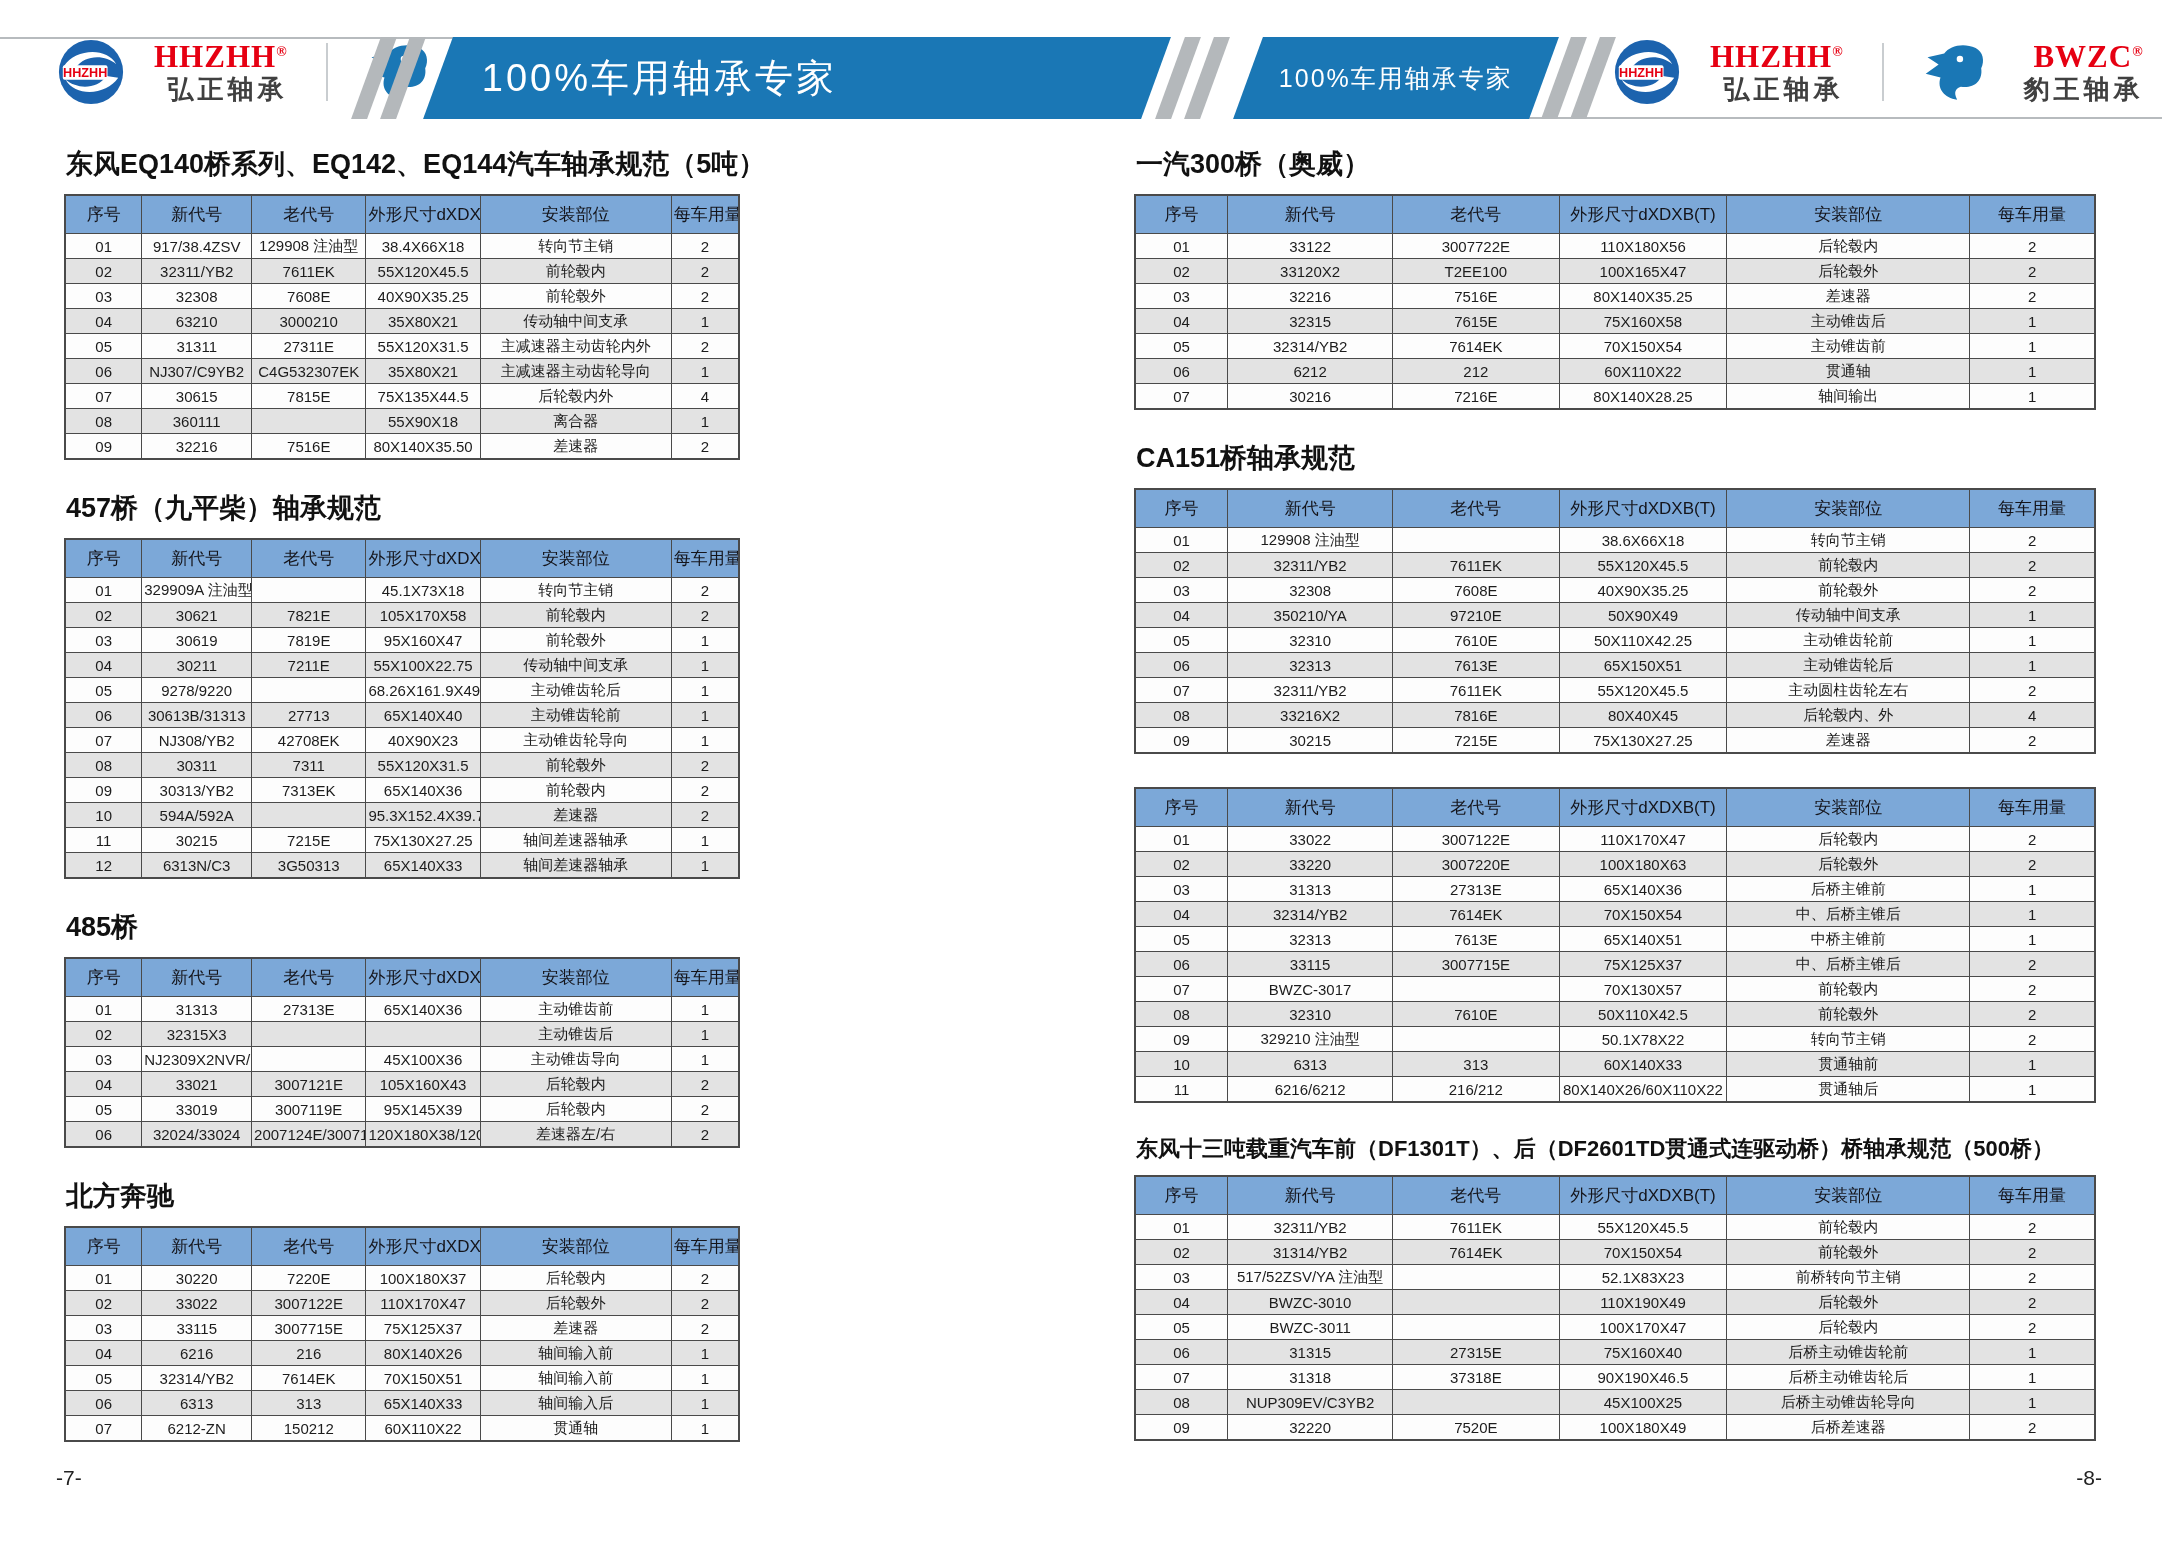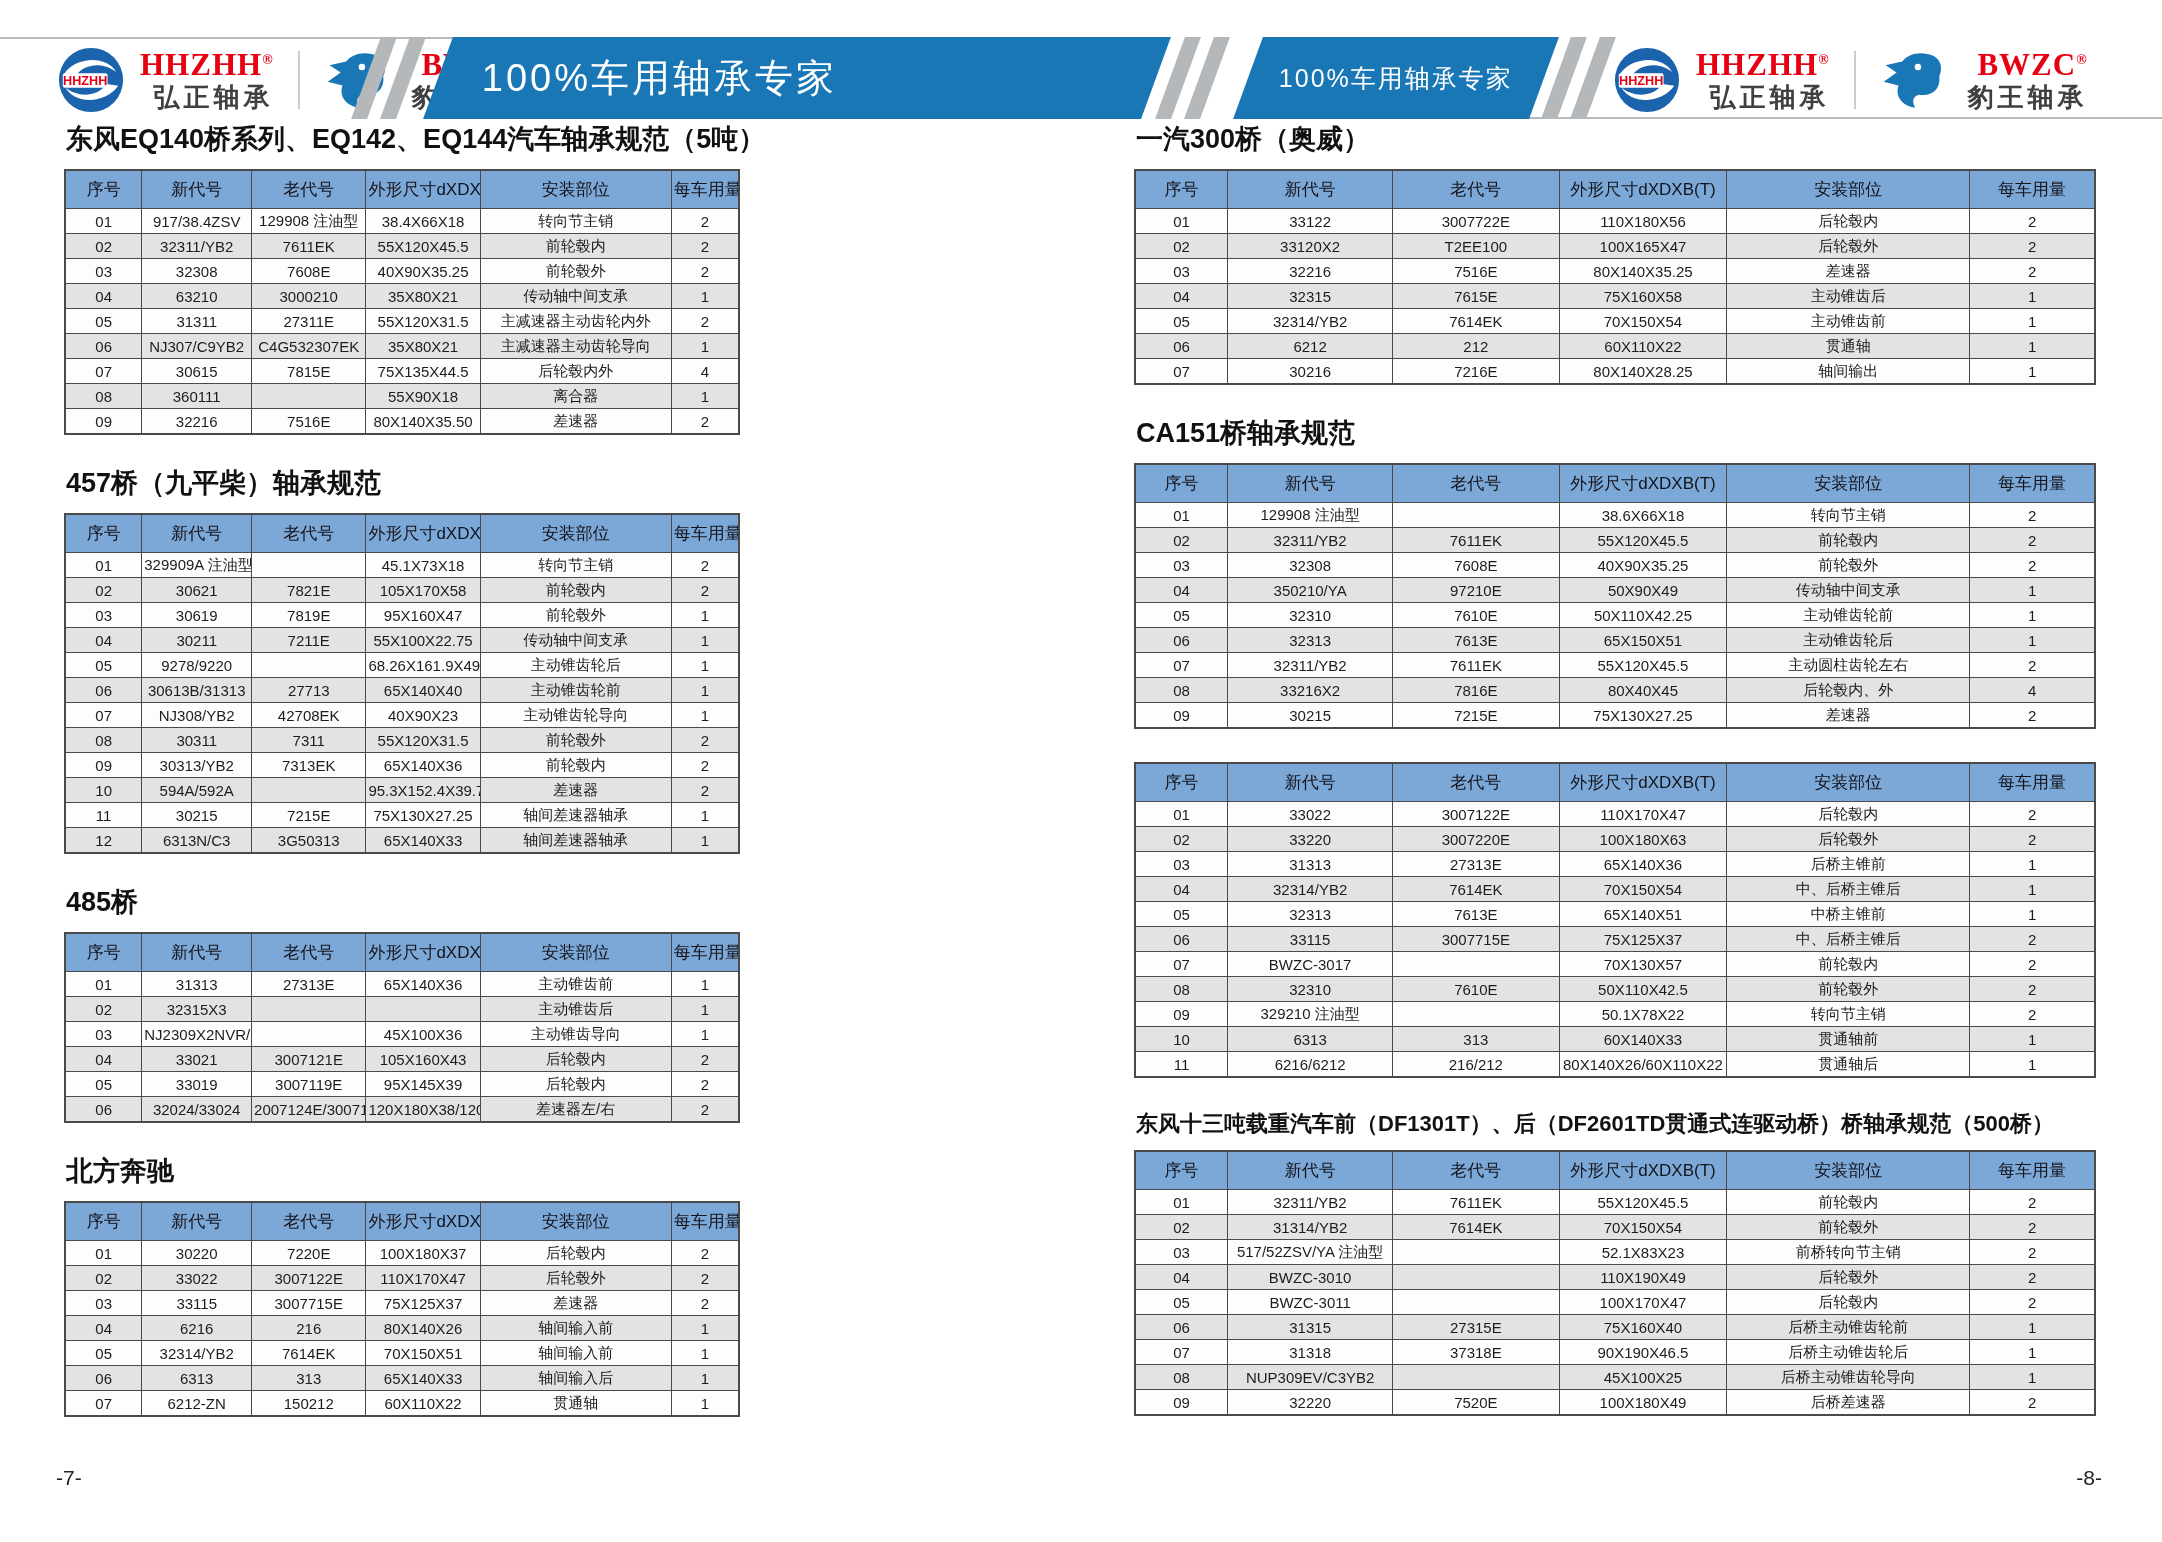--- a/index.html
+++ b/index.html
@@ -6,42 +6,42 @@
   .page {
     position:relative; width:2162px; height:1542px; background:#ffffff;
     font-family:"Liberation Sans","DejaVu Sans",sans-serif; overflow:hidden;
   }
 
   
   .rule { position:absolute; height:2px; background:#b7bbbe; }
   .rule-top { top:37px; left:0; width:1160px; }
   .rule-bottom { top:117px; left:1245px; width:917px; }
 
-  .brand-cluster { position:absolute; top:44px; height:72px; display:flex; align-items:center; gap:14px; }
+  .brand-cluster { position:absolute; top:36px; height:72px; display:flex; align-items:center; gap:28px; }
   .brand-cluster.left  { left:56px; }
   .brand-cluster.right { left:1612px; }
   .brand-text { display:flex; flex-direction:column; line-height:1.05;text-align:right; }
   .brand-en { font-family:"Liberation Serif","DejaVu Serif",serif; font-weight:bold; font-size:31px; color:#e60012; letter-spacing:1px; }
   .brand-en sup { font-size:14px; }
   .brand-cn { font-weight:bold; font-size:26px; color:#404040; letter-spacing:4px; margin-top:3px; }
   .brand-divider { width:2px; height:58px; background:#c9cdd0; margin:0 10px; }
 
   .banner { position:absolute; top:37px; height:82px; background:#1a77b5; transform:skewX(-20deg); display:flex; align-items:center; }
   .banner-a { left:438px; width:718px; }
   .banner-b { left:1248px; width:296px; justify-content:center; }
   .banner-text { transform:skewX(20deg); color:#ffffff; white-space:nowrap; }
   .banner-a .banner-text { font-size:38px; letter-spacing:3px; padding-left:44px; }
   .banner-b .banner-text { font-size:25px; letter-spacing:2px; }
 
   .slashes { position:absolute; top:37px; height:82px; display:flex; gap:13px; }
   .slashes .bar { width:16px; height:82px; background:#b4b8bb; transform:skewX(-20deg); }
   .sl-1 { left:366px; } .sl-2 { left:1170px; } .sl-3 { left:1556px; }
 
   
-  .col { position:absolute; top:124px; }
+  .col { position:absolute; top:149px; }
   .col-left  { left:64px;  width:676px; }
   .col-right { left:1134px; width:962px; }
   section { margin-bottom:33px; }
   h2 { margin:0 0 14px 2px; font-size:27px; line-height:1.15; color:#111; white-space:nowrap; }
   h2.small-title { font-size:22px; }
 
   
   table { border-collapse:collapse; width:100%; table-layout:fixed; border:2px solid #4a4a4a; }
   th, td { border:1px solid #4a4a4a; text-align:center; overflow:hidden; white-space:nowrap; padding:0 2px; }
   th { background:#7ca8d8; font-weight:400; font-size:17px; height:37px; color:#14141a;margin-left:20px; }

